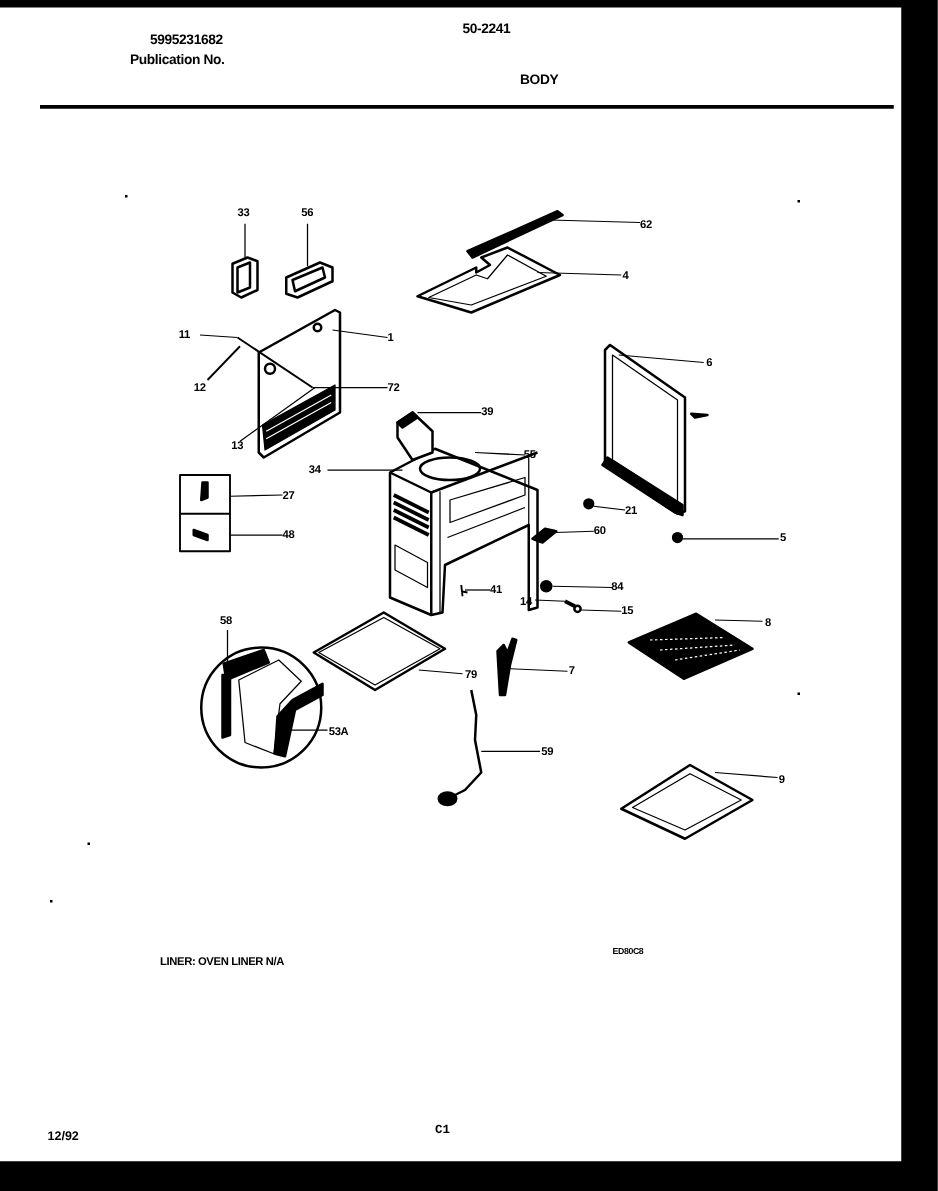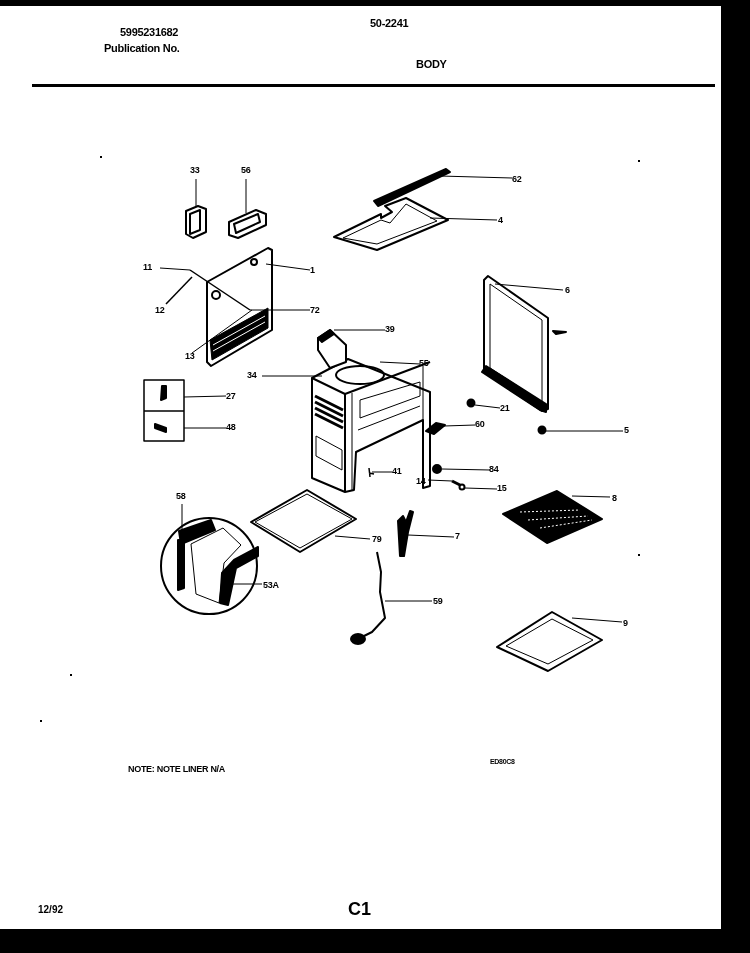--- a/index.html
+++ b/index.html
@@ -190,24 +190,24 @@
       <text class="lbl" x="612" y="501">8</text>
       <text class="lbl" x="176" y="499">58</text>
       <text class="lbl" x="455" y="539">7</text>
       <text class="lbl" x="372" y="542">79</text>
       <text class="lbl" x="263" y="588">53A</text>
       <text class="lbl" x="433" y="604">59</text>
       <text class="lbl" x="623" y="626">9</text>
     </g>
   </svg>
 
-  <div class="note" style="left:128px; top:758px;">NOTE: NOTE LINER N/A</div>
+  <div class="note" style="left:128px; top:758px;">LINER: OVEN LINER N/A</div>
   <div class="note" style="left:490px; top:752px; font-size:7px;">ED80C8</div>
 
   <div class="foot" style="left:38px; top:898px; font-size:10px;">12/92</div>
-  <div class="foot" style="left:348px; top:893px; font-size:18px;">C1</div>
+  <div class="foot" style="left:348px; top:893px; font-size:10px;font-family:Liberation Mono, monospace;">C1</div>
 
   <div class="speck" style="left:100px; top:150px;"></div>
   <div class="speck" style="left:638px; top:154px;"></div>
   <div class="speck" style="left:638px; top:548px;"></div>
   <div class="speck" style="left:70px; top:668px;"></div>
   <div class="speck" style="left:40px; top:714px;"></div>
 </div>
 
 </body></html>

